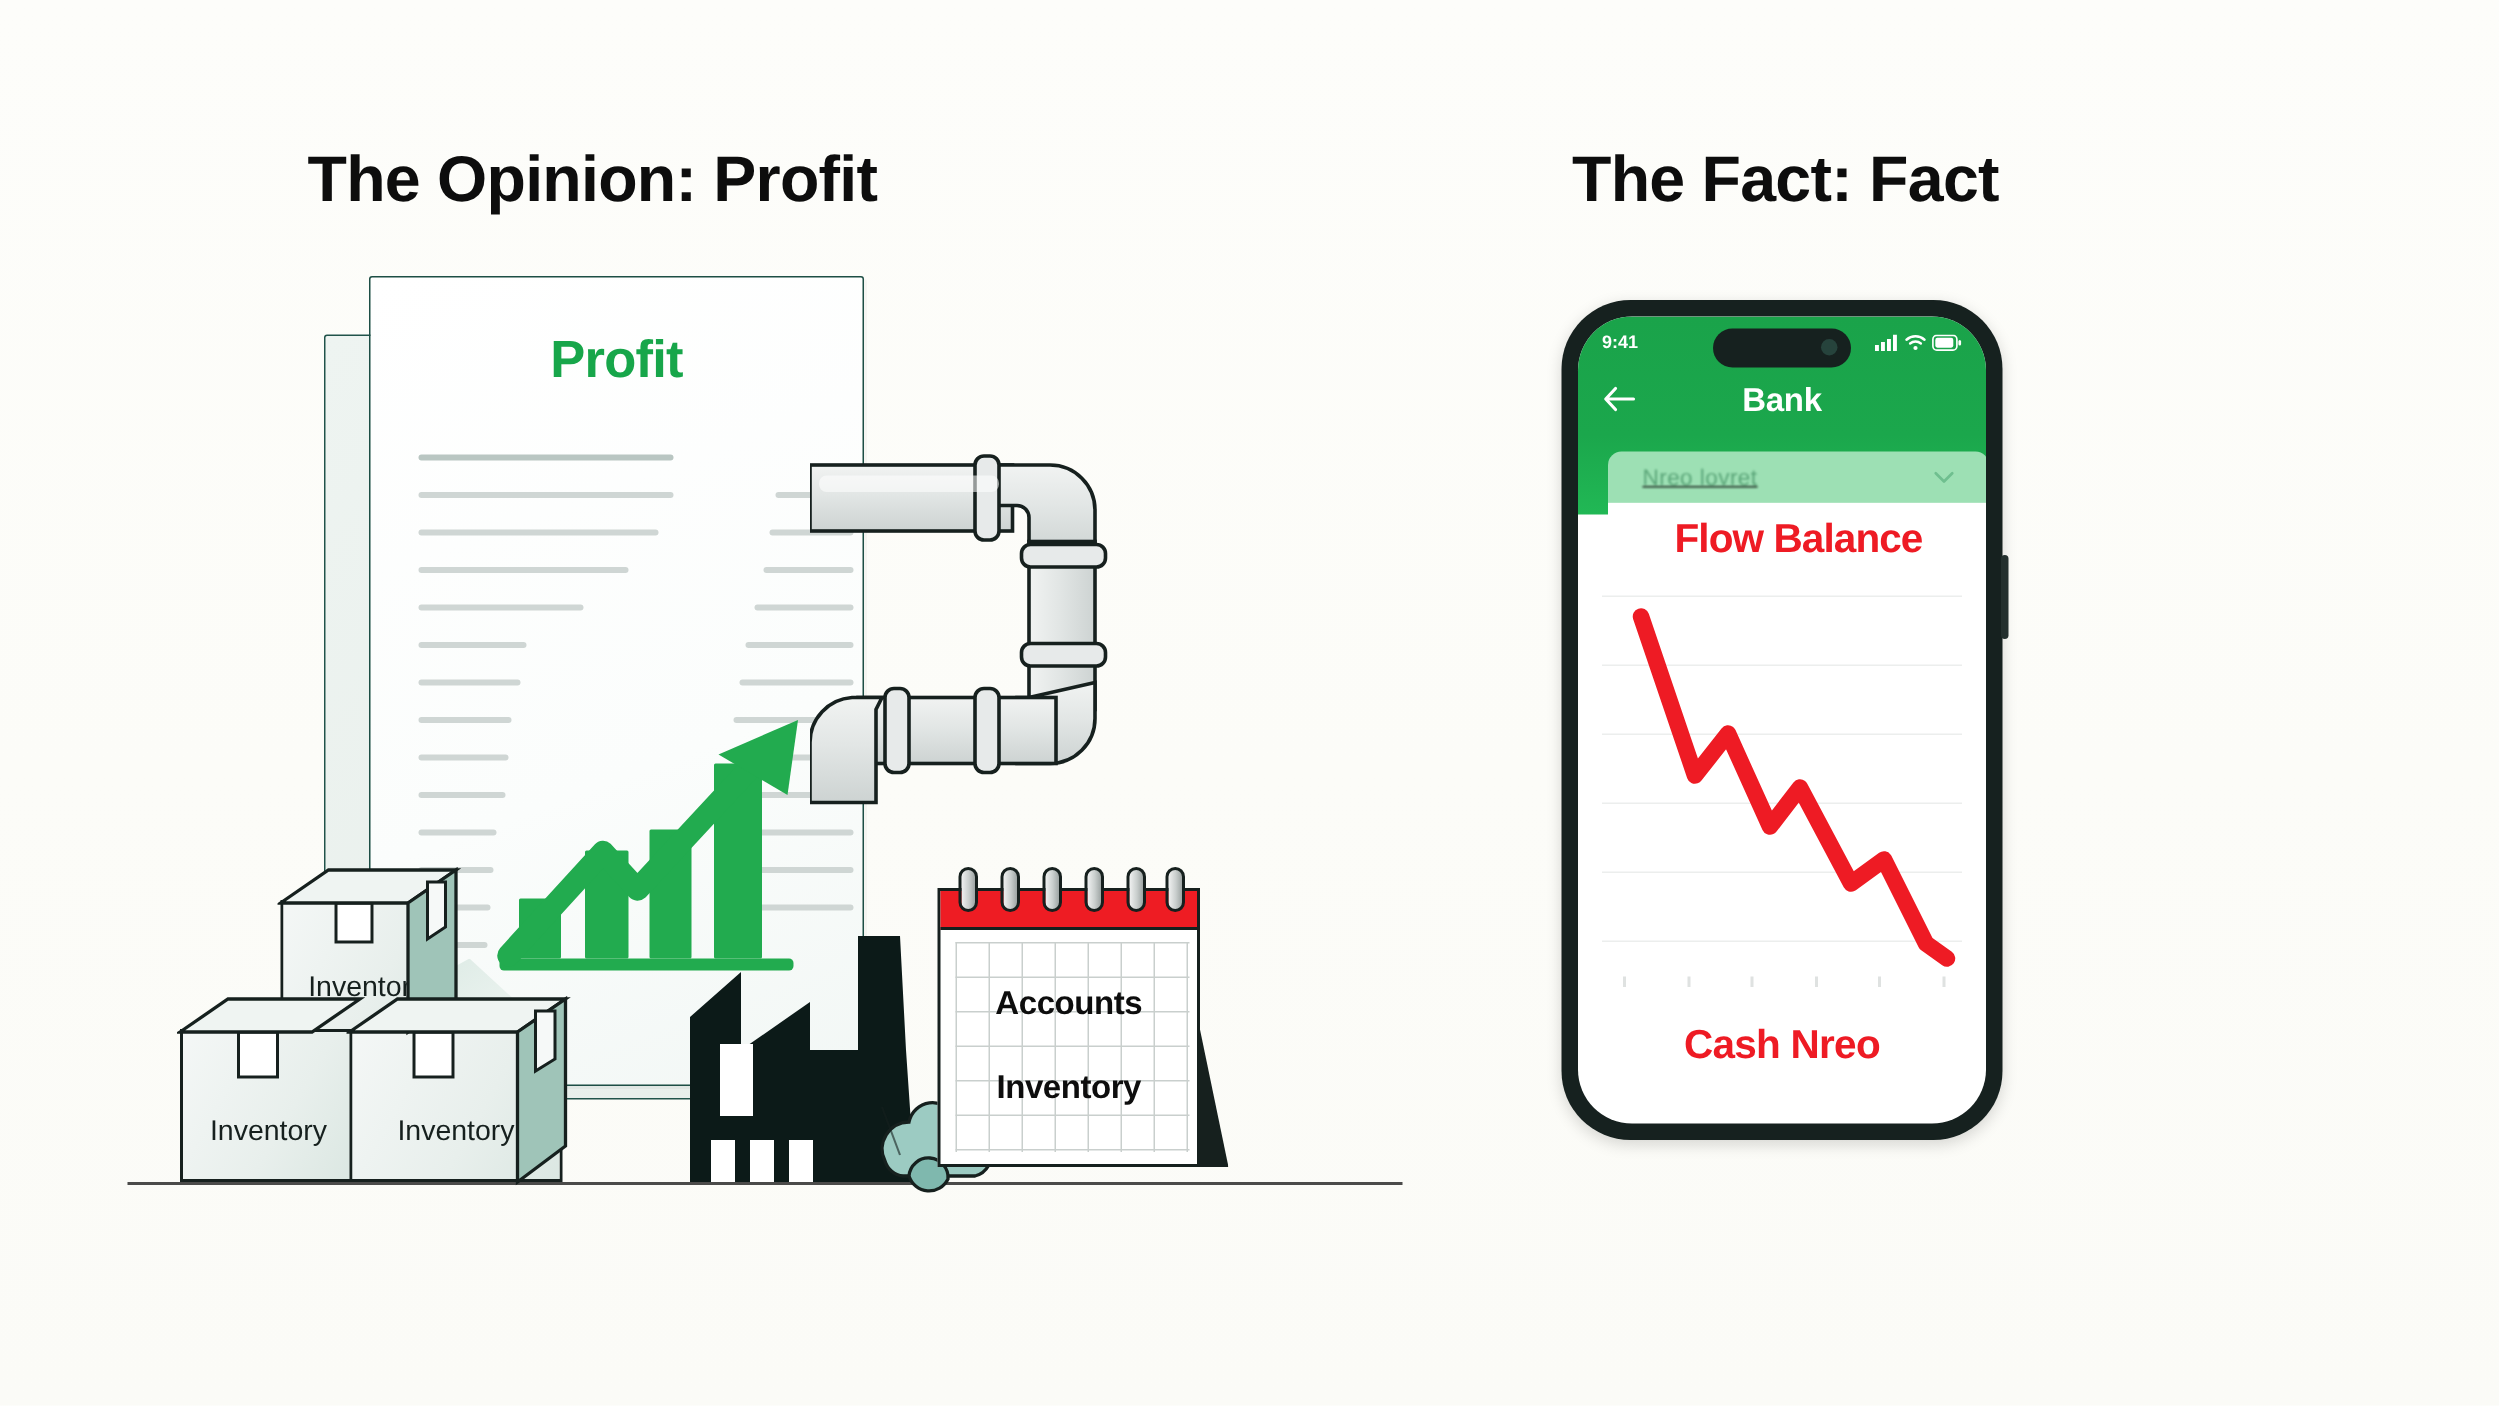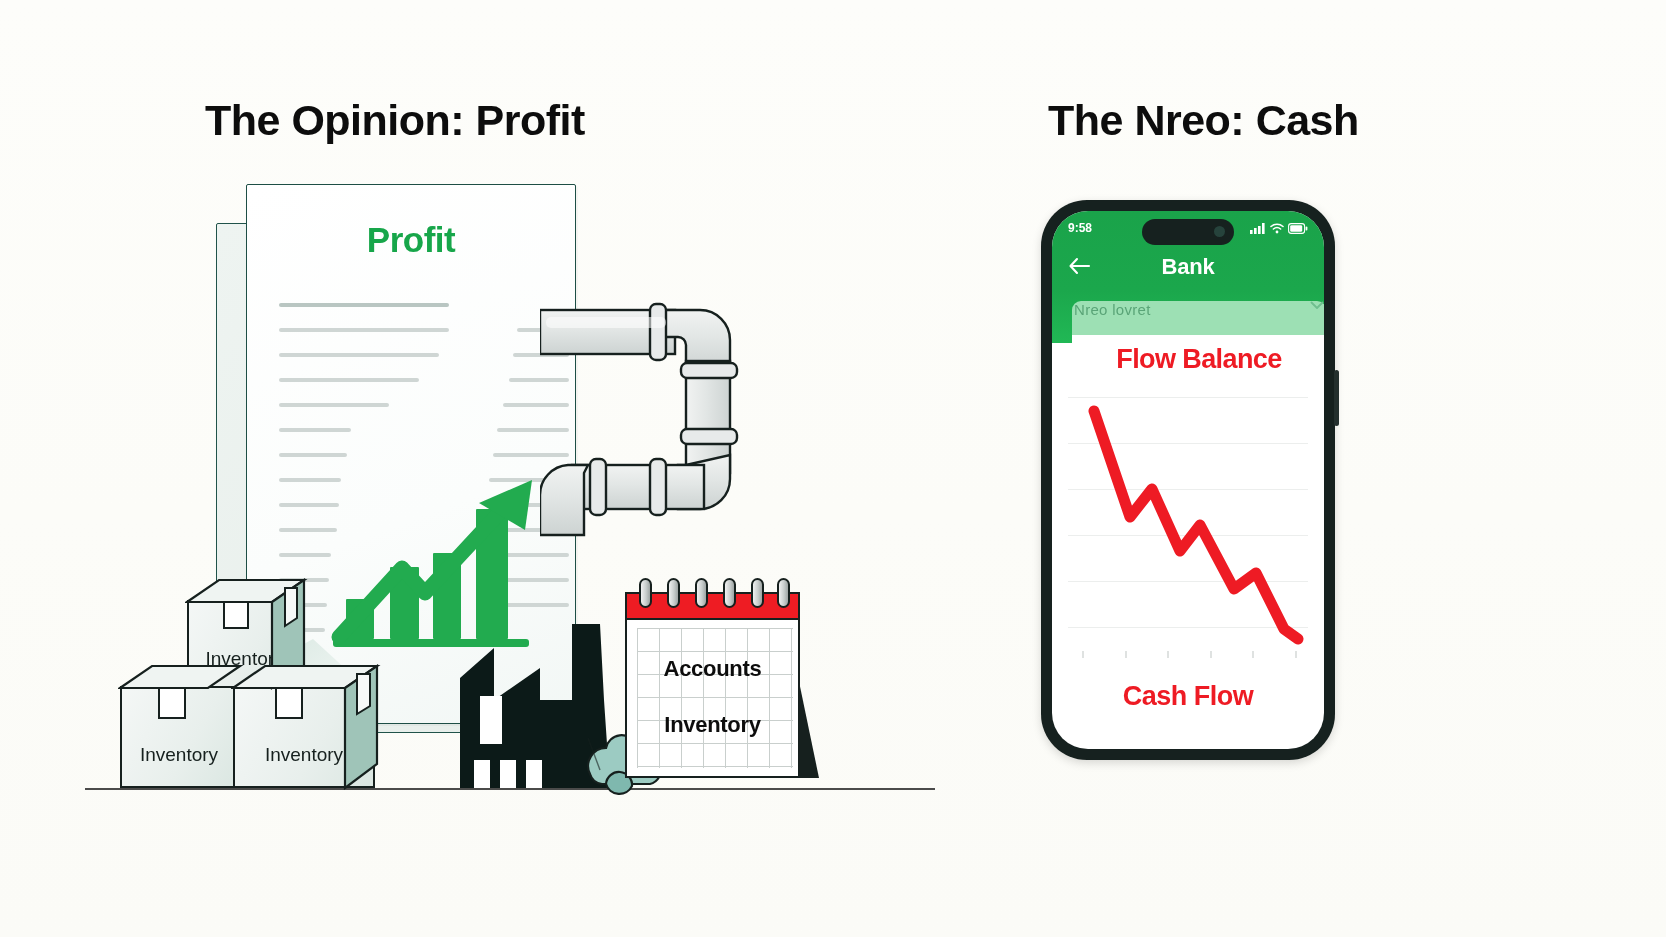--- a/index.html
+++ b/index.html
@@ -168,22 +168,23 @@
     display: flex; align-items: center; color: #fff;
   }
   .navbar .back { position: absolute; left: 16px; top: 11px; }
   .navbar .title {
     width: 100%; text-align: center; font-size: 22px; font-weight: bold;
     letter-spacing: -.2px;
   }
   .dropdown {
     position: absolute; left: 20px; top: 90px; width: 254px; height: 34px;
     background: #9de0b4; border-radius: 9px 9px 0 0;
-    display: flex; align-items: flex-start; justify-content: space-between;
-    padding: 0 2px;
+    display: flex; align-items: center; justify-content: space-between;
+    padding: 0 23px;
+    text-decoration: underline;
   }
   .dropdown .dd-text {
     font-size: 15px; color: #4e9a6d; opacity: .85;
     filter: blur(0.6px); letter-spacing: .3px;
   }
   .alert-band {
     position: absolute; left: 20px; top: 124px; width: 254px; height: 48px;
     background: #ffffff;
     display: flex; align-items: center; justify-content: center;
   }
@@ -198,21 +199,21 @@
     position: absolute; left: 0; top: 470px; width: 100%; text-align: center;
     font-size: 27px; font-weight: bold; color: #ee1b24; letter-spacing: -.5px;
   }
 </style>
 </head>
 <body>
 
 <div id="stage">
 
   <div class="heading" id="heading-left">The Opinion: Profit</div>
-  <div class="heading" id="heading-right">The Nreo: Cash</div>
+  <div class="heading" id="heading-right">The Fact: Fact</div>
 
   <div id="left-scene">
 
     <div class="ground-line"></div>
 
     <div class="paper-back"></div>
 
     <div class="paper-front">
       <div class="paper-title">Profit</div>
 
@@ -382,21 +383,21 @@
     </div>
   </div>
 
   <div id="phone">
     <div class="side-btn"></div>
     <div class="screen">
 
       <div class="ph-green"></div>
 
       <div class="statusbar">
-        <span>9:58</span>
+        <span>9:41</span>
         <span style="display:flex; align-items:center; gap:4px;">
           <svg width="16" height="11" viewBox="0 0 16 11">
             <rect x="0" y="7" width="2.6" height="4" fill="#fff"></rect>
             <rect x="4" y="5" width="2.6" height="6" fill="#fff"></rect>
             <rect x="8" y="3" width="2.6" height="8" fill="#fff"></rect>
             <rect x="12" y="0" width="2.6" height="11" fill="#fff"></rect>
           </svg>
           <svg width="14" height="11" viewBox="0 0 14 11">
             <path d="M1 3.5a9 9 0 0 1 12 0" stroke="#fff" stroke-width="1.6" fill="none" stroke-linecap="round"></path>
             <path d="M3.4 6a5.6 5.6 0 0 1 7.2 0" stroke="#fff" stroke-width="1.6" fill="none" stroke-linecap="round"></path>
@@ -446,17 +447,17 @@
         <div class="tickrow">
           <span></span>
             <span></span>
             <span></span>
             <span></span>
             <span></span>
             <span></span>
         </div>
       </div>
 
-      <div class="cashflow-label">Cash Flow</div>
+      <div class="cashflow-label">Cash Nreo</div>
     </div>
   </div>
 
 </div>
 
 </body></html>

